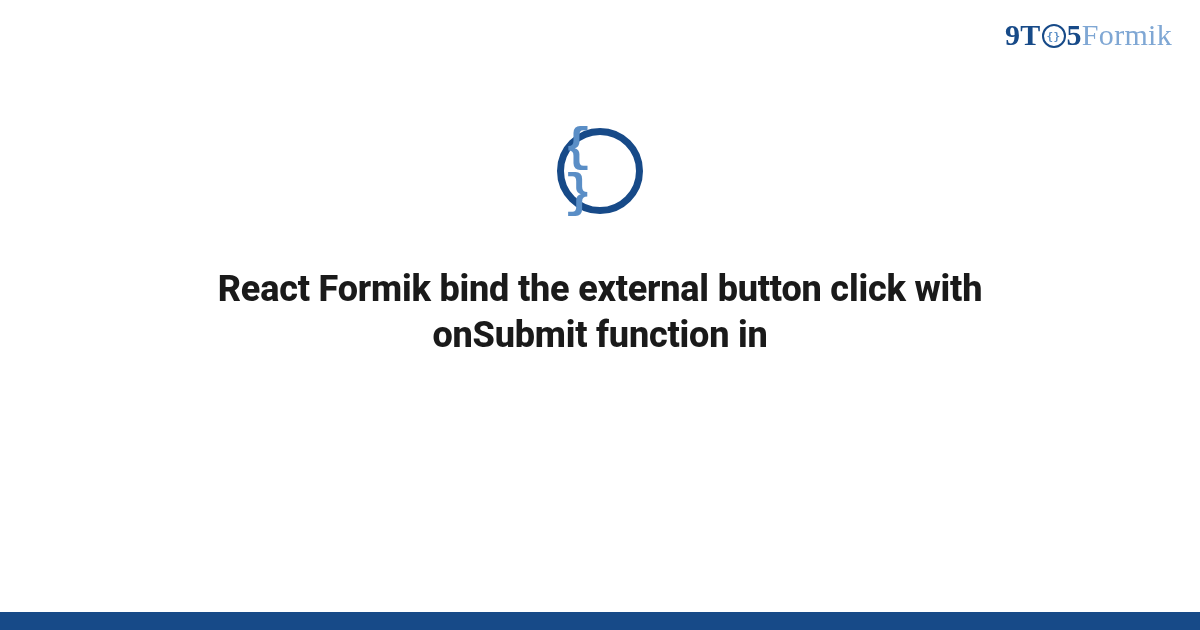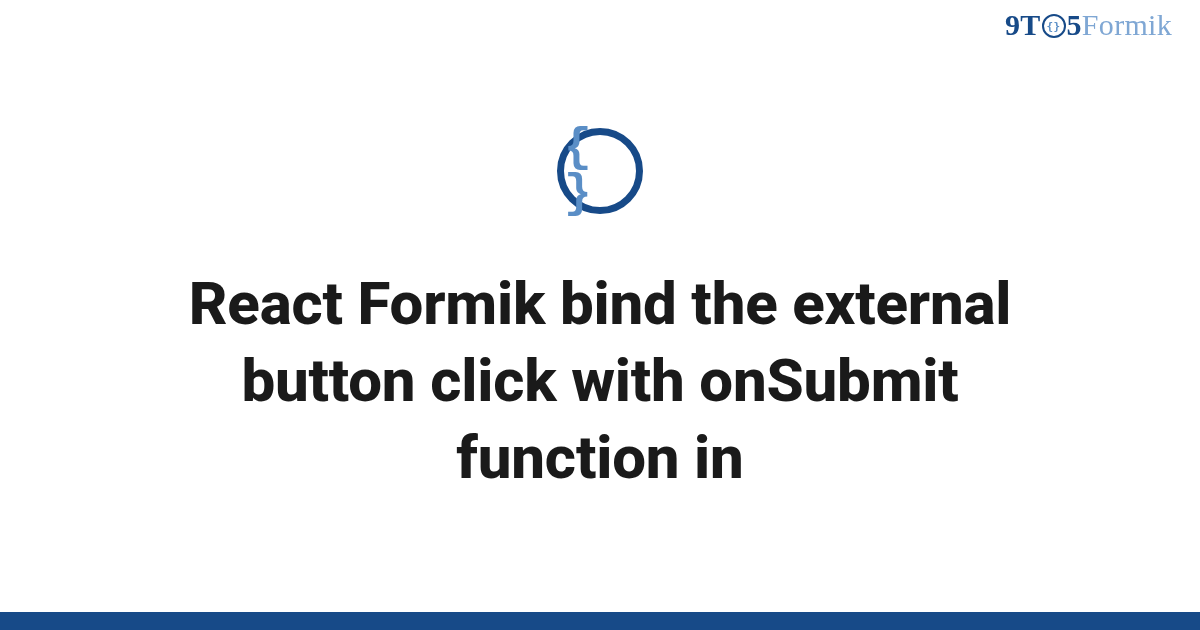--- a/index.html
+++ b/index.html
@@ -4,21 +4,21 @@
   <style>
     * { margin: 0; padding: 0; box-sizing: border-box; }
     html, body { width: 1200px; height: 630px; overflow: hidden; }
     body {
       font-family: -apple-system, BlinkMacSystemFont, "Segoe UI", Roboto, Helvetica, Arial, sans-serif;
       background: #ffffff;
       position: relative;
     }
     .header {
       position: absolute;
-      top: 8px;
+      top: 18px;
       right: 28px;
       display: flex;
       align-items: center;
       font-family: Georgia, "Times New Roman", serif;
       font-weight: 600;
       letter-spacing: 0.3px;
     }
     .logo-text {
       font-size: 30px;
       color: #174a88;
@@ -66,21 +66,21 @@
     }
     .icon-braces {
       font-family: Consolas, "Courier New", monospace;
       font-size: 46px;
       font-weight: 800;
       color: #5a8ec6;
       line-height: 1;
       letter-spacing: -2px;
     }
     .title {
-      font-size: 60px;
+      font-size: 36px;
       font-weight: 800;
       color: #1a1a1a;
       text-align: center;
       line-height: 1.28;
       max-width: 920px;
       letter-spacing: -0.2px;
     }
     .footer-bar {
       position: absolute;
       left: 0; right: 0; bottom: 0;

